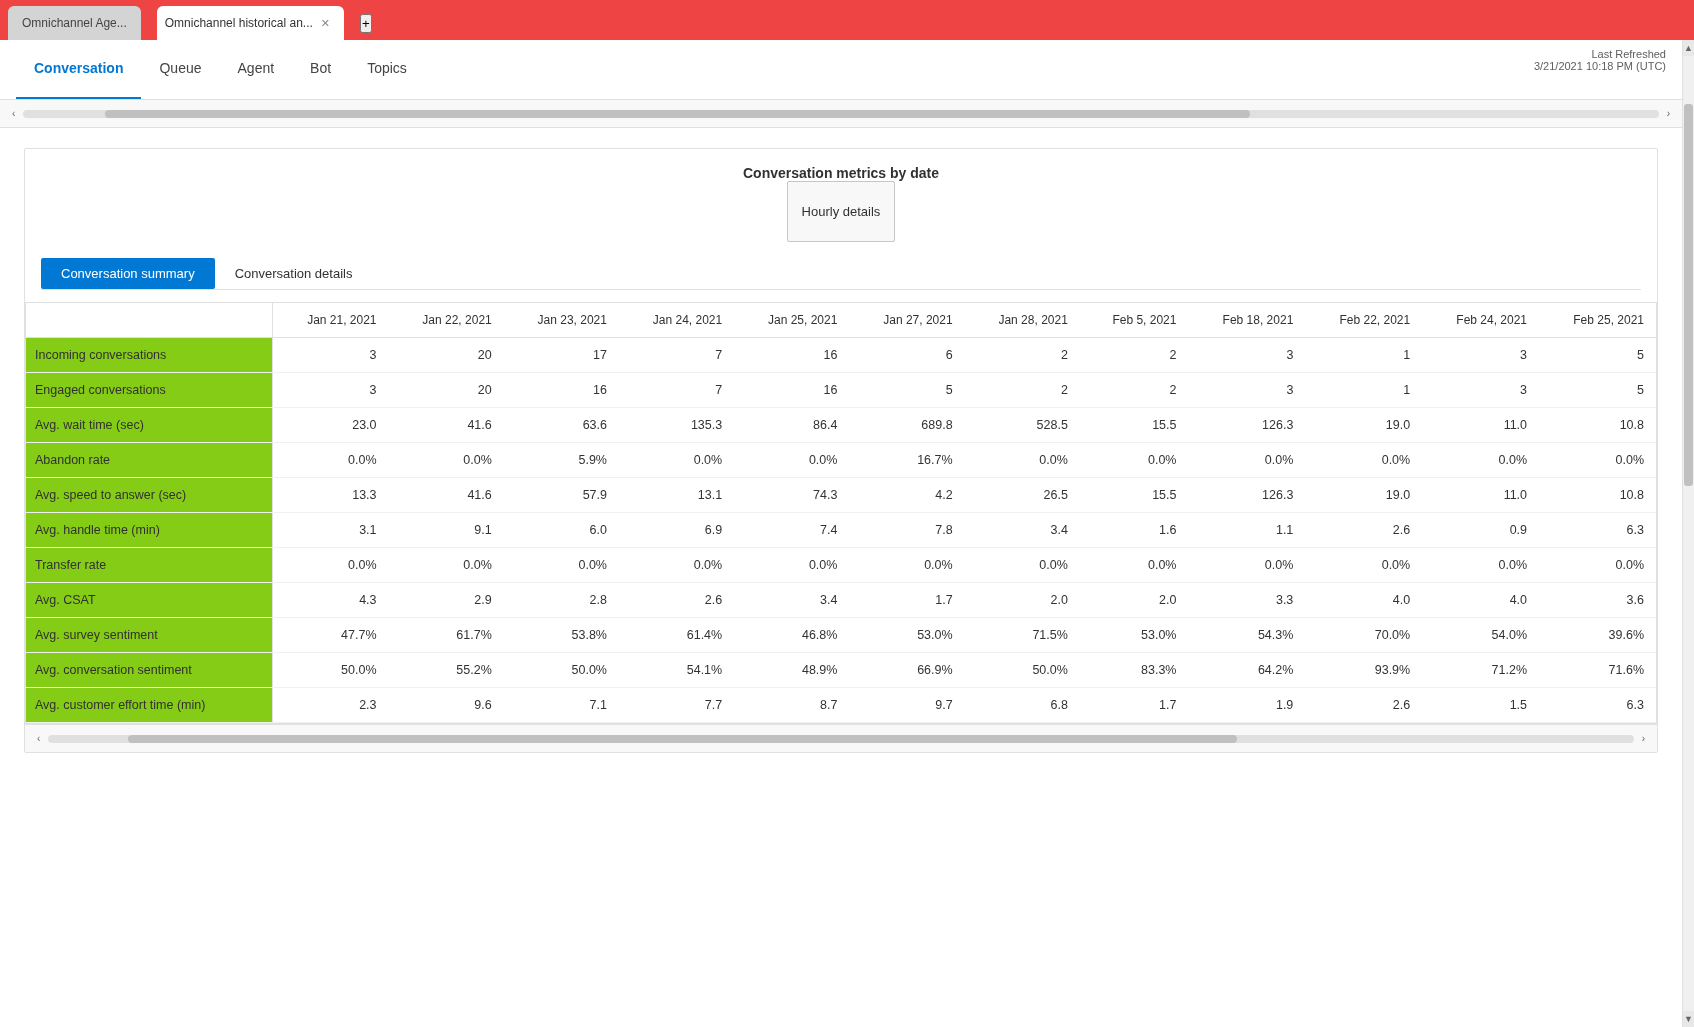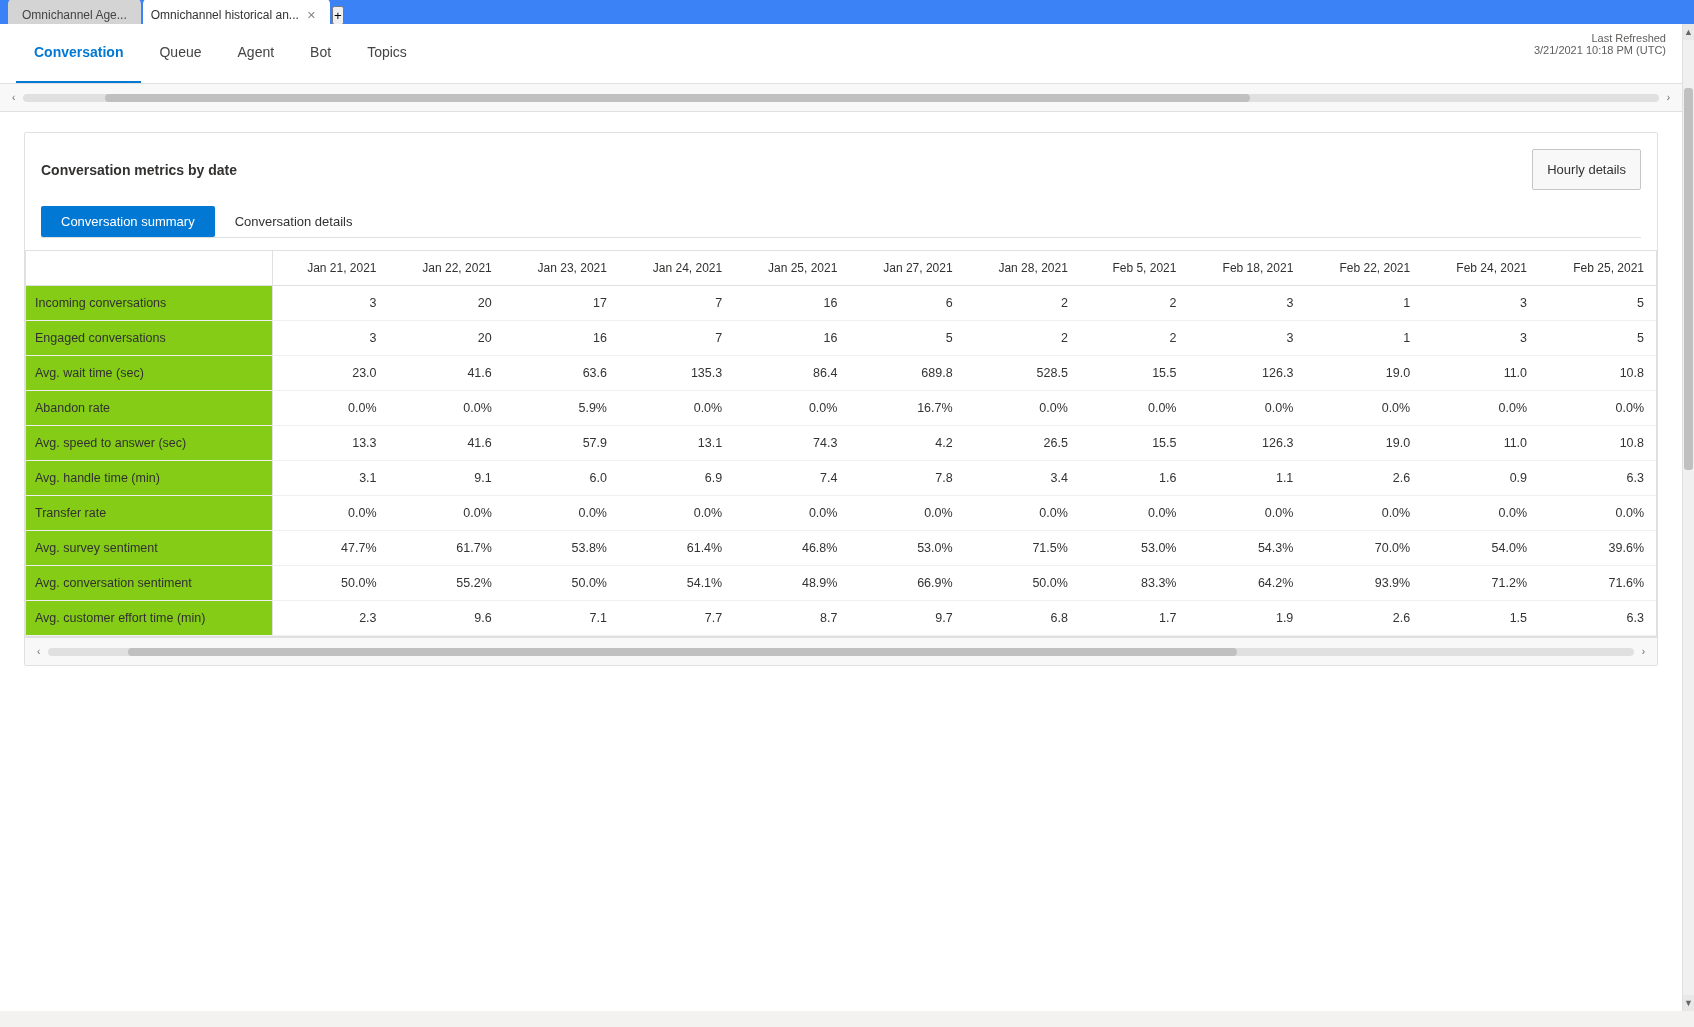--- a/index.html
+++ b/index.html
@@ -1,20 +1,20 @@
 <!DOCTYPE html>
 <html><head>
   <meta charset="utf-8">
   <style>
     * { box-sizing: border-box; margin: 0; padding: 0; }
     body { font-family: 'Segoe UI', Tahoma, Geneva, Verdana, sans-serif; font-size: 13px; background: #f3f2f1; color: #333; }
 
     
     .browser-tabs {
-      display: flex; align-items: center; background: #3b82f6; padding: 6px 8px 0; height: 24px; gap: 2px;
+      display: flex; align-items: center; background: #ef4444; padding: 6px 8px 0; height: 40px; gap: 16px;
     }
     .browser-tab {
       display: flex; align-items: center; padding: 6px 14px; background: #d4d4d4; border-radius: 6px 6px 0 0;
       font-size: 12px; color: #444; gap: 8px; height: 34px; cursor: pointer;
     }
     .browser-tab.active { background: #fff; color: #333; font-weight: 500; padding-left: 8px; }
     .browser-tab .close-btn { font-size: 11px; color: #888; cursor: pointer; }
 
     
     .app { background: #fff; min-height: calc(100vh - 40px); }
@@ -46,26 +46,26 @@
     }
     .scroll-thumb {
       position: absolute; left: 5%; width: 70%; height: 100%; background: #c0c0c0; border-radius: 4px;
     }
 
     
     .main-content { padding: 20px 24px; }
 
     
     .section-header {
-      display: flex; align-items: center; justify-content: space-between; margin-bottom: 16px;
+      display: flex; align-items: center; justify-content: space-between; margin-bottom: 16px; flex-direction: column;
     }
     .section-title { font-size: 14px; font-weight: 600; color: #323130; }
 
     .hourly-btn {
-      padding: 12px 14px; border: 1px solid #c8c6c4; background: #f8f8f8; color: #323130;
+      padding: 22px 14px; border: 1px solid #c8c6c4; background: #f8f8f8; color: #323130;
       font-size: 13px; cursor: pointer; border-radius: 2px;
     }
 
     
     .sub-tabs { display: flex; gap: 0; margin-bottom: 0; border-bottom: 1px solid #e0e0e0; }
     .sub-tab {
       padding: 8px 20px; font-size: 13px; cursor: pointer; border-radius: 2px;
       color: #323130;
     }
     .sub-tab.active { background: #0078d4; color: #fff; }
@@ -302,20 +302,35 @@
                     <td>0.0%</td>
                     <td>0.0%</td>
                     <td>0.0%</td>
                     <td>0.0%</td>
                     <td>0.0%</td>
                     <td>0.0%</td>
                     <td>0.0%</td>
                     <td>0.0%</td>
                   </tr>
                   <tr>
+                    <td class="row-label">Avg. CSAT</td>
+                    <td>4.3</td>
+                    <td>2.9</td>
+                    <td>2.8</td>
+                    <td>2.6</td>
+                    <td>3.4</td>
+                    <td>1.7</td>
+                    <td>2.0</td>
+                    <td>2.0</td>
+                    <td>3.3</td>
+                    <td>4.0</td>
+                    <td>4.0</td>
+                    <td>3.6</td>
+                  </tr>
+                  <tr>
                     <td class="row-label">Avg. survey sentiment</td>
                     <td>47.7%</td>
                     <td>61.7%</td>
                     <td>53.8%</td>
                     <td>61.4%</td>
                     <td>46.8%</td>
                     <td>53.0%</td>
                     <td>71.5%</td>
                     <td>53.0%</td>
                     <td>54.3%</td>

